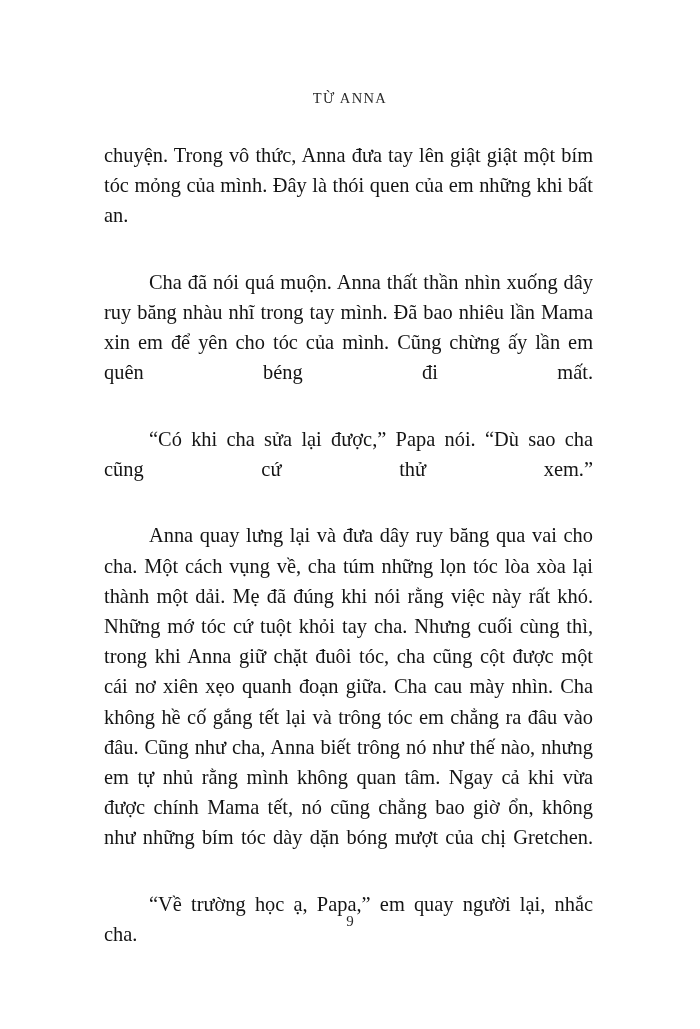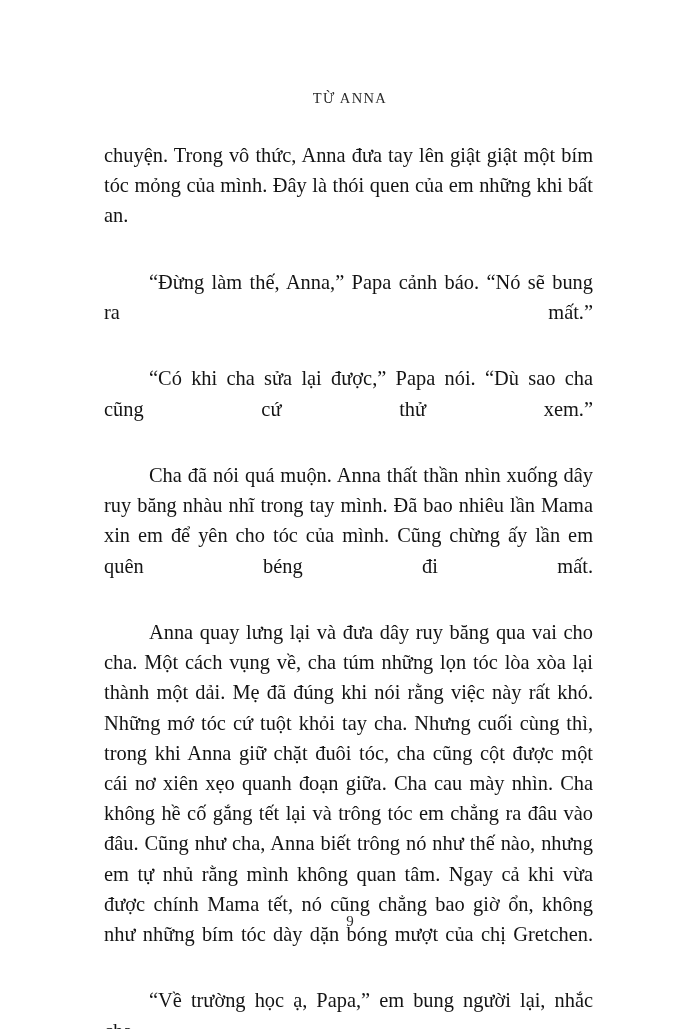--- a/index.html
+++ b/index.html
@@ -72,22 +72,21 @@
 </style>
 </head>
 <body>
 
 <div class="page">
 
   <div class="running-head">TỪ ANNA</div>
 
   <div class="text-block">
     <p class="">chuyện. Trong vô thức, Anna đưa tay lên giật giật một bím tóc mỏng của mình. Đây là thói quen của em những khi bất an.</p>
-    <p class="indent">“Đừng làm thế, Anna,” Papa cảnh báo. “Nó sẽ bung ra mất.”</p>
+    <p class="indent">Cha đã nói quá muộn. Anna thất thần nhìn xuống dây ruy băng nhàu nhĩ trong tay mình. Đã bao nhiêu lần Mama xin em để yên cho tóc của mình. Cũng chừng ấy lần em quên béng đi mất.</p>
     <p class="indent">“Có khi cha sửa lại được,” Papa nói. “Dù sao cha cũng cứ thử xem.”</p>
-    <p class="indent">Cha đã nói quá muộn. Anna thất thần nhìn xuống dây ruy băng nhàu nhĩ trong tay mình. Đã bao nhiêu lần Mama xin em để yên cho tóc của mình. Cũng chừng ấy lần em quên béng đi mất.</p>
     <p class="indent">Anna quay lưng lại và đưa dây ruy băng qua vai cho cha. Một cách vụng về, cha túm những lọn tóc lòa xòa lại thành một dải. Mẹ đã đúng khi nói rằng việc này rất khó. Những mớ tóc cứ tuột khỏi tay cha. Nhưng cuối cùng thì, trong khi Anna giữ chặt đuôi tóc, cha cũng cột được một cái nơ xiên xẹo quanh đoạn giữa. Cha cau mày nhìn. Cha không hề cố gắng tết lại và trông tóc em chẳng ra đâu vào đâu. Cũng như cha, Anna biết trông nó như thế nào, nhưng em tự nhủ rằng mình không quan tâm. Ngay cả khi vừa được chính Mama tết, nó cũng chẳng bao giờ ổn, không như những bím tóc dày dặn bóng mượt của chị Gretchen.</p>
-    <p class="indent">“Về trường học ạ, Papa,” em bung người lại, nhắc cha.</p>
+    <p class="indent">“Về trường học ạ, Papa,” em quay người lại, nhắc cha.</p>
   </div>
 
   <div class="folio">9</div>
 
 </div>
 
 </body></html>

